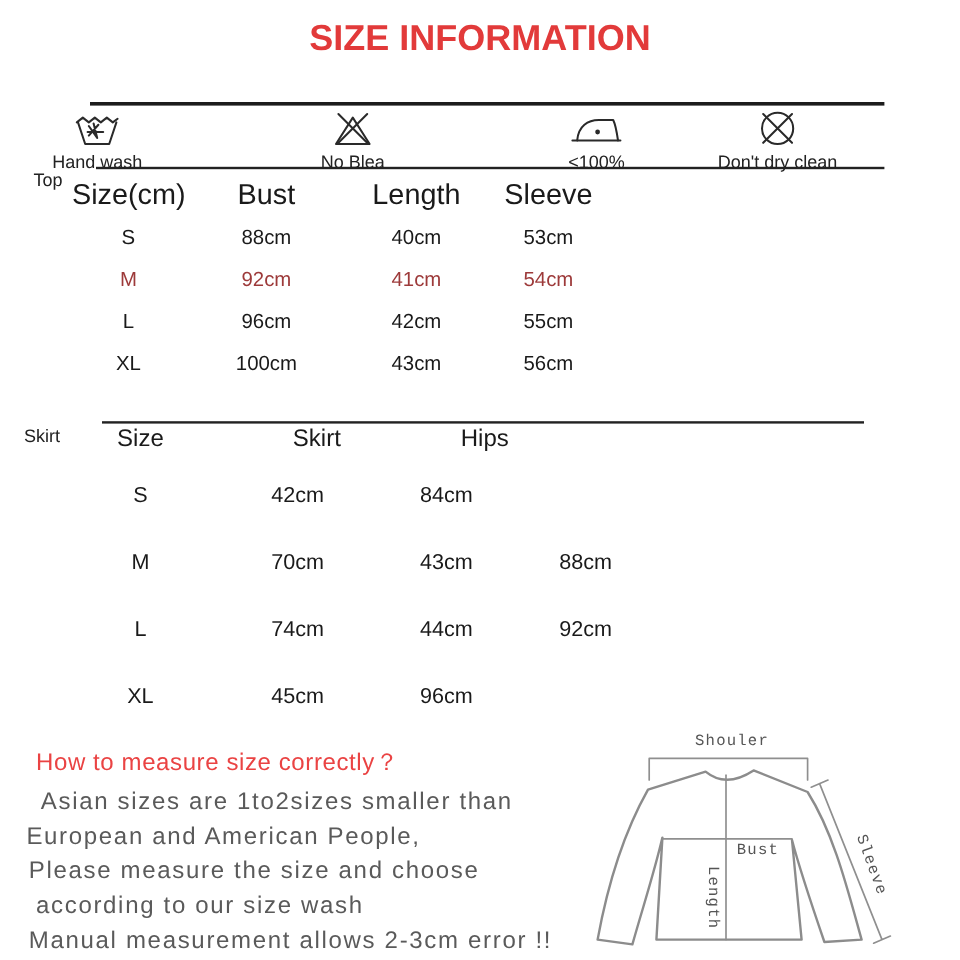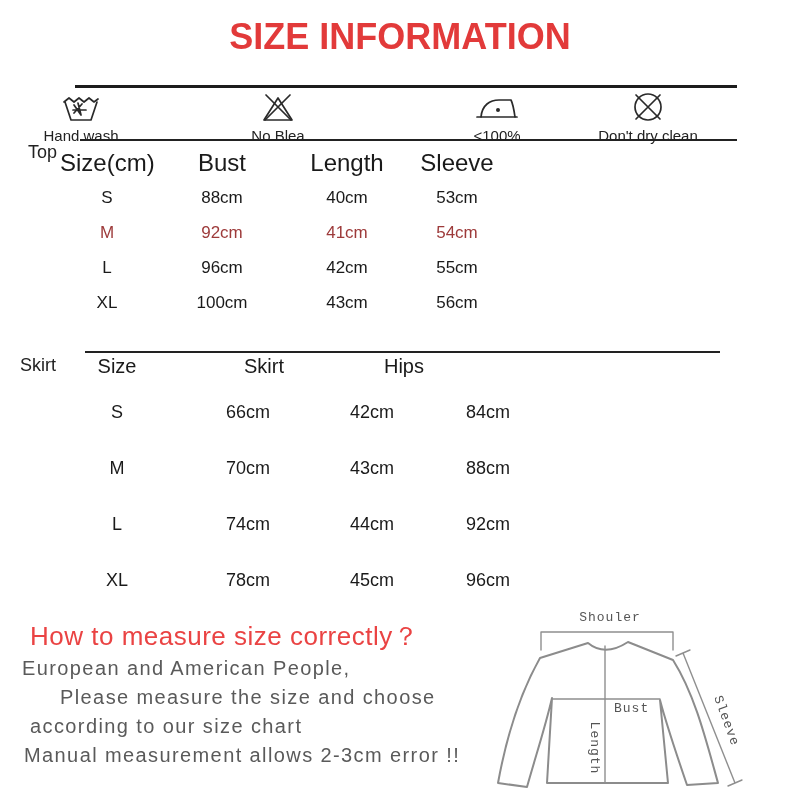--- a/index.html
+++ b/index.html
@@ -5,59 +5,59 @@
   html,body{margin:0;padding:0;}
   body{
     width:800px;height:800px;background:#ffffff;position:relative;
     font-family:"Liberation Sans",sans-serif;color:#1a1a1a;overflow:hidden;
   }
   .abs{position:absolute;}
 
   
   .title{
     top:16px;left:0;width:800px;text-align:center;
-    font-size:36px;font-weight:bold;color:#e23a3a;letter-spacing:0px;
+    font-size:30px;font-weight:bold;color:#e23a3a;letter-spacing:0px;
   }
 
   
   .care-line{top:85px;left:75px;width:662px;border-top:3px solid #1c1c1c;}
   .care-item{top:90px;width:130px;display:flex;flex-direction:column;align-items:center;}
   .care-item svg{display:block;}
   .care-label{font-size:15px;color:#222;margin-top:3px;white-space:nowrap;}
   .icon-stroke{fill:none;stroke:#2a2a2a;stroke-width:1.7;stroke-linecap:round;stroke-linejoin:round;}
 
   
-  .section-label{font-size:18px;color:#222;}
+  .section-label{font-size:15px;color:#222;}
   .rule{border-top:2px solid #222;}
 
   
   .top-table{top:146px;left:60px;}
   .top-table .trow{display:grid;grid-template-columns:94px 136px 114px 106px;align-items:center;height:35px;}
   .top-table .thead{height:34px;font-size:18px;}
   .top-table .tcell{text-align:center;font-size:17px;}
   .top-table .thead .tcell{font-size:24px;}
   .trow.hl .tcell{color:#9d3a3a;}
 
   
   .skirt-table{top:348px;left:60px;}
   .skirt-table .trow{display:grid;grid-template-columns:114px 148px 100px 132px;align-items:center;height:56px;}
   .skirt-table .thead{height:36px;font-size:20px;gap:16px;}
   .skirt-table .tcell{text-align:center;font-size:18px;}
   .skirt-table .thead .tcell{font-size:20px;}
 
   
   .measure{top:620px;left:22px;width:478px;}
   .measure-heading{
-    font-size:26px;color:#ea4343;letter-spacing:0.5px;
+    font-size:20px;color:#ea4343;letter-spacing:0.5px;
     padding-left:8px;line-height:32px;margin-bottom:2px;white-space:nowrap;
   }
   .measure-line{
     font-size:20px;color:#5a5a5a;letter-spacing:1.4px;line-height:29px;white-space:nowrap;
   }
-  .ind1{padding-left:12px;} .ind2{padding-left:0px;} .ind3{padding-left:2px;margin-left:36px;}
+  .ind1{padding-left:12px;} .ind2{padding-left:0px;} .ind3{padding-left:2px;}
   .ind4{padding-left:8px;} .ind5{padding-left:2px;}
 
   
   .diagram{top:600px;left:470px;}
   .diagram text{
     font-family:"Liberation Mono","DejaVu Sans Mono",monospace;
     fill:#555;font-size:13px;letter-spacing:1px;
   }
   .shirt{fill:none;stroke:#8c8c8c;stroke-width:2;stroke-linejoin:round;stroke-linecap:round;}
   .measline{fill:none;stroke:#8f8f8f;stroke-width:1.4;stroke-linecap:round;}
@@ -71,21 +71,21 @@
 
 <div class="abs care-item" style="left:16px;">
   <svg width="40" height="34" viewBox="0 0 40 34">
     <path class="icon-stroke" d="M4,12 L10,30 L30,30 L36,12"></path>
     <path class="icon-stroke" d="M3,12 l5,-4 5,4 5,-4 5,4 5,-4 5,4 4,-3" stroke-width="1.4"></path>
     <path class="icon-stroke" d="M13,15 l7,10 M21,14 l-8,9 M17,13 l3,12 M12,20 l13,0" stroke-width="1.2"></path>
   </svg>
   <div class="care-label">Hand wash</div>
 </div>
 
-<div class="abs care-item" style="left:213px;">
+<div class="abs care-item" style="left:229px;">
   <svg width="36" height="34" viewBox="0 0 36 32">
     <path class="icon-stroke" d="M18,7 L32,29 L4,29 Z" stroke-width="1.5"></path>
     <path class="icon-stroke" d="M6,4 L31,29 M30,4 L5,29" stroke-width="1.5"></path>
   </svg>
   <div class="care-label">No Blea</div>
 </div>
 
 <div class="abs care-item" style="left:432px;">
   <svg width="44" height="34" viewBox="0 0 44 34">
     <path class="icon-stroke" d="M2,27 L42,27" stroke-width="1.5"></path>
@@ -143,49 +143,48 @@
 <div class="abs rule" style="top:351px;left:85px;width:635px;"></div>
 
 <div class="abs skirt-table">
   <div class="trow thead">
     <div class="tcell">Size</div>
     <div class="tcell">Skirt</div>
     <div class="tcell">Hips</div>
   </div>
   <div class="trow">
     <div class="tcell">S</div>
-    <div class="tcell">66cm</div>
     <div class="tcell">42cm</div>
     <div class="tcell">84cm</div>
   </div>
   <div class="trow">
     <div class="tcell">M</div>
     <div class="tcell">70cm</div>
     <div class="tcell">43cm</div>
     <div class="tcell">88cm</div>
   </div>
   <div class="trow">
     <div class="tcell">L</div>
     <div class="tcell">74cm</div>
     <div class="tcell">44cm</div>
     <div class="tcell">92cm</div>
   </div>
   <div class="trow">
     <div class="tcell">XL</div>
-    <div class="tcell">78cm</div>
     <div class="tcell">45cm</div>
     <div class="tcell">96cm</div>
   </div>
 </div>
 
 <div class="abs measure">
   <div class="measure-heading">How to measure size correctly？</div>
+  <div class="measure-line ind1">Asian sizes are 1to2sizes smaller than</div>
   <div class="measure-line ind2">European and American People,</div>
   <div class="measure-line ind3">Please measure the size and choose</div>
-  <div class="measure-line ind4">according to our size chart</div>
+  <div class="measure-line ind4">according to our size wash</div>
   <div class="measure-line ind5">Manual measurement allows 2-3cm error !!</div>
 </div>
 
 <svg class="abs diagram" width="330" height="200" viewBox="0 0 330 200">
 
   <text x="140" y="21" text-anchor="middle">Shouler</text>
   <path class="measline" d="M71,32 H203 M71,32 V50 M203,32 V50"></path>
 
   <path class="shirt" d="M70,58 L118,43 Q135,57 158,42 L203,60
            C225,95 236,140 248,183 L217,185

